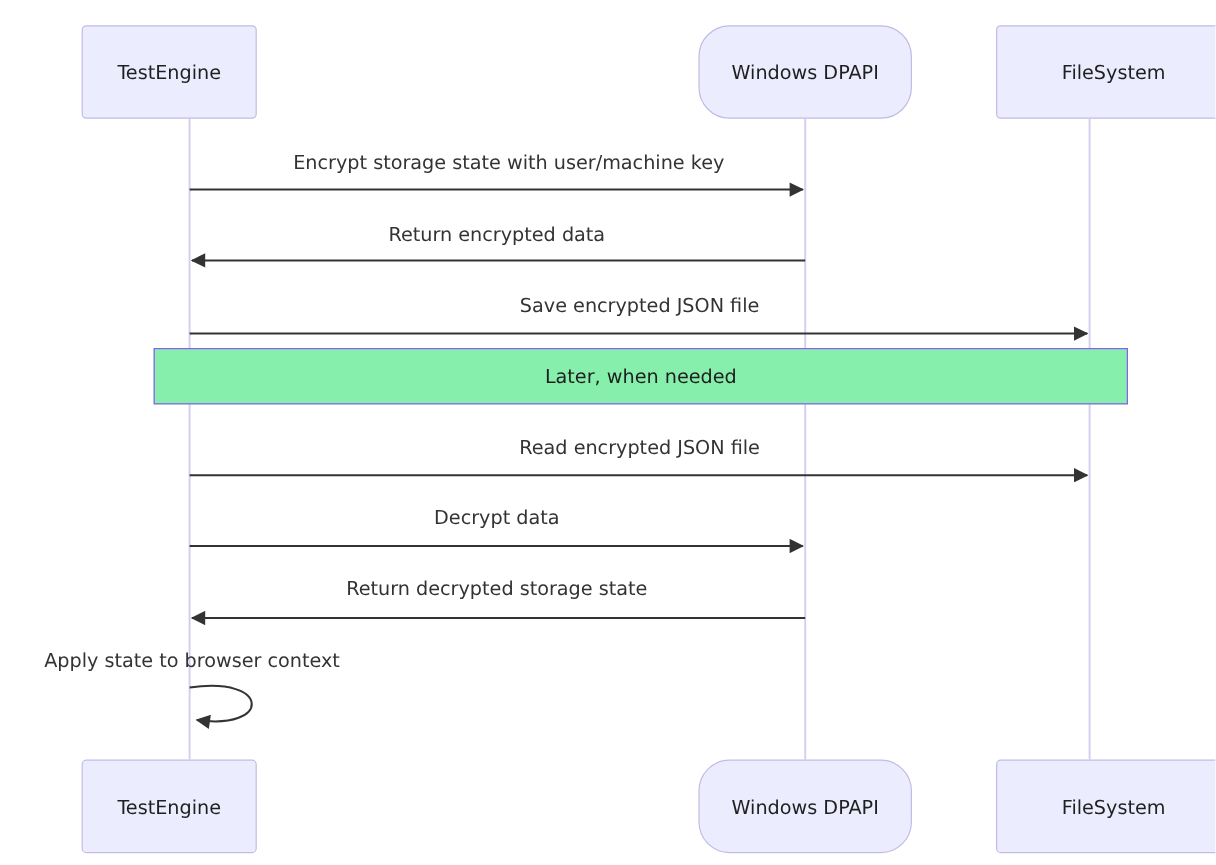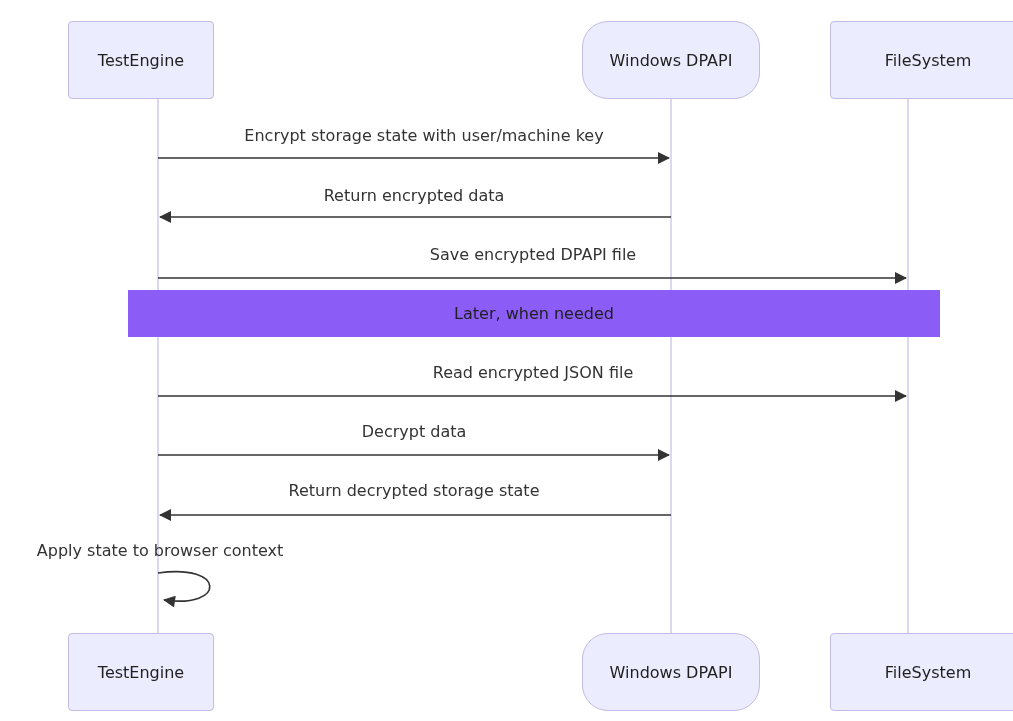--- a/index.html
+++ b/index.html
@@ -49,22 +49,22 @@
     color: #333333;
     text-align: center;
   }
   .note {
     position: absolute;
     left: 128px;
     top: 290px;
     width: 812px;
     height: 47px;
     box-sizing: border-box;
-    background: #8b5cf6;
-    border: 7px solid #8b5cf6;
+    background: #86efac;
+    border: 1px solid #8b5cf6;
     display: flex;
     align-items: center;
     justify-content: center;
     font-size: 16px;
     color: #1f1f1f;
   }
 </style>
 </head>
 <body>
 
@@ -96,21 +96,21 @@
   </div>
   <div class="actor-box actor-b actor-top">
     <span>Windows DPAPI</span>
   </div>
   <div class="actor-box actor-c actor-top">
     <span>FileSystem</span>
   </div>
 
   <div class="msg-label" style="left:424px; top:126px;">Encrypt storage state with user/machine key</div>
   <div class="msg-label" style="left:414px; top:186px;">Return encrypted data</div>
-  <div class="msg-label" style="left:533px; top:245px;">Save encrypted DPAPI file</div>
+  <div class="msg-label" style="left:533px; top:245px;">Save encrypted JSON file</div>
   <div class="msg-label" style="left:533px; top:363px;">Read encrypted JSON file</div>
   <div class="msg-label" style="left:414px; top:422px;">Decrypt data</div>
   <div class="msg-label" style="left:160px; top:541px;">Apply state to browser context</div>
   <div class="msg-label" style="left:414px; top:481px;">Return decrypted storage state</div>
 
   <div class="note">
     <span>Later, when needed</span>
   </div>
 
   <div class="actor-box actor-a actor-bottom">

